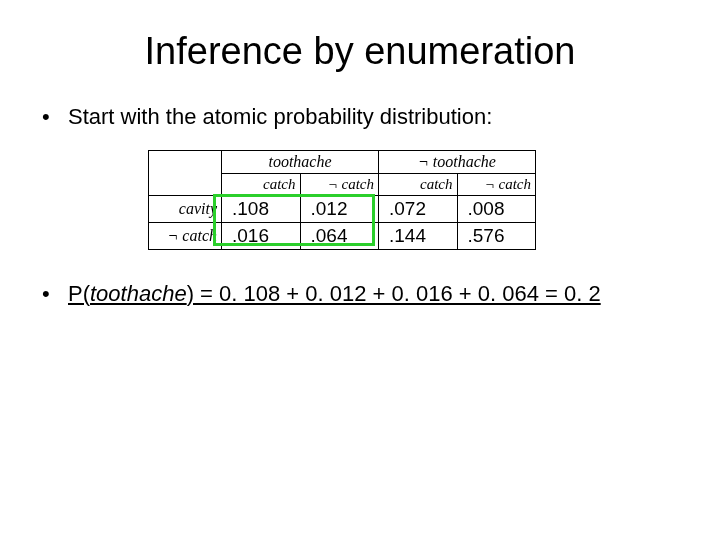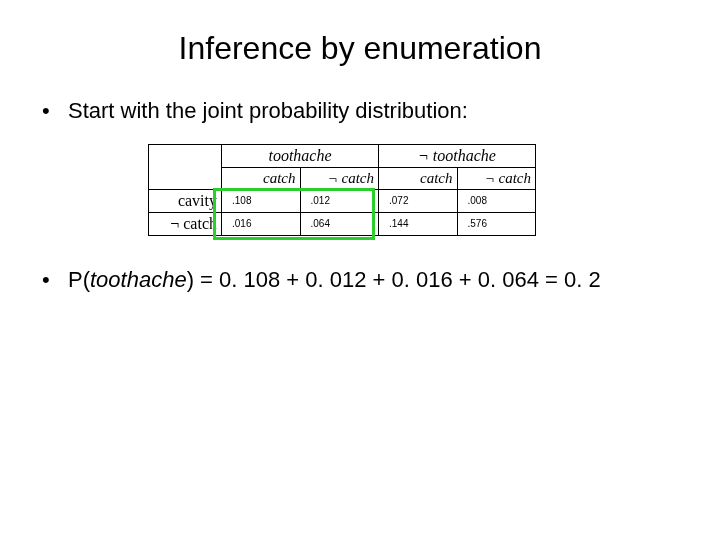--- a/index.html
+++ b/index.html
@@ -13,21 +13,21 @@
   }
   .slide {
     width: 720px;
     height: 540px;
     position: relative;
     box-sizing: border-box;
     padding: 24px 40px 20px 40px;
   }
   .title {
     text-align: center;
-    font-size: 32px;
+    font-size: 38px;
     margin: 6px 0 30px 0;
     font-weight: normal;
   }
   ul.bullets {
     list-style: none;
     padding: 0;
     margin: 0;
   }
   ul.bullets > li {
     position: relative;
@@ -54,39 +54,40 @@
     width: 388px;
     table-layout: fixed;
   }
   table.jpd td, table.jpd th {
     border: 1px solid #000;
     font-family: "Times New Roman", Times, serif;
     padding: 2px 4px;
   }
   table.jpd .rowlab {
     width: 64px;
+    font-style: italic;
     text-align: right;
     font-size: 16px;
     font-weight: normal;
   }
   table.jpd .top1 {
     font-style: italic;
     text-align: center;
     font-size: 16px;
     font-weight: normal;
   }
   table.jpd .top2 {
     font-style: italic;
     text-align: right;
     font-size: 15px;
     font-weight: normal;
   }
   table.jpd td.val {
     font-family: Arial, Helvetica, sans-serif;
-    font-size: 10px;
+    font-size: 19px;
     text-align: left;
     padding-left: 10px;
     width: 60px;
   }
   
   .hl {
     position: absolute;
     border: 3px solid #2bcf2b;
     pointer-events: none;
     box-sizing: border-box;
@@ -102,21 +103,21 @@
 </style>
 </head>
 <body>
 
 <div class="slide">
 
   <h1 class="title">Inference by enumeration</h1>
 
   <ul class="bullets">
 
-    <li>Start with the joint probability distribution:</li>
+    <li>Start with the atomic probability distribution:</li>
 
   </ul>
 
   <div class="table-wrap">
     <table class="jpd">
       <tbody>
           <tr>
         <th class="rowlab" rowspan="2"></th>
         <th class="top1" colspan="2">toothache</th>
         <th class="top1" colspan="2">¬ toothache</th>
@@ -142,19 +143,19 @@
         <td class="val">.576</td>
       </tr>
     </tbody>
       </table>
     <div class="hl" style="left:65px; top:44px; width:162px; height:52px;"></div>
   </div>
 
   <ul class="bullets">
 
 
-    <li class="formula" style="">
+    <li class="formula" style="text-decoration:underline;">
       <span>P(</span><span class="ital">toothache</span><span>) = 0. 108 + 0. 012 + 0. 016 + 0. 064 = 0. 2</span>
     </li>
 
   </ul>
 
 </div>
 
 </body></html>

